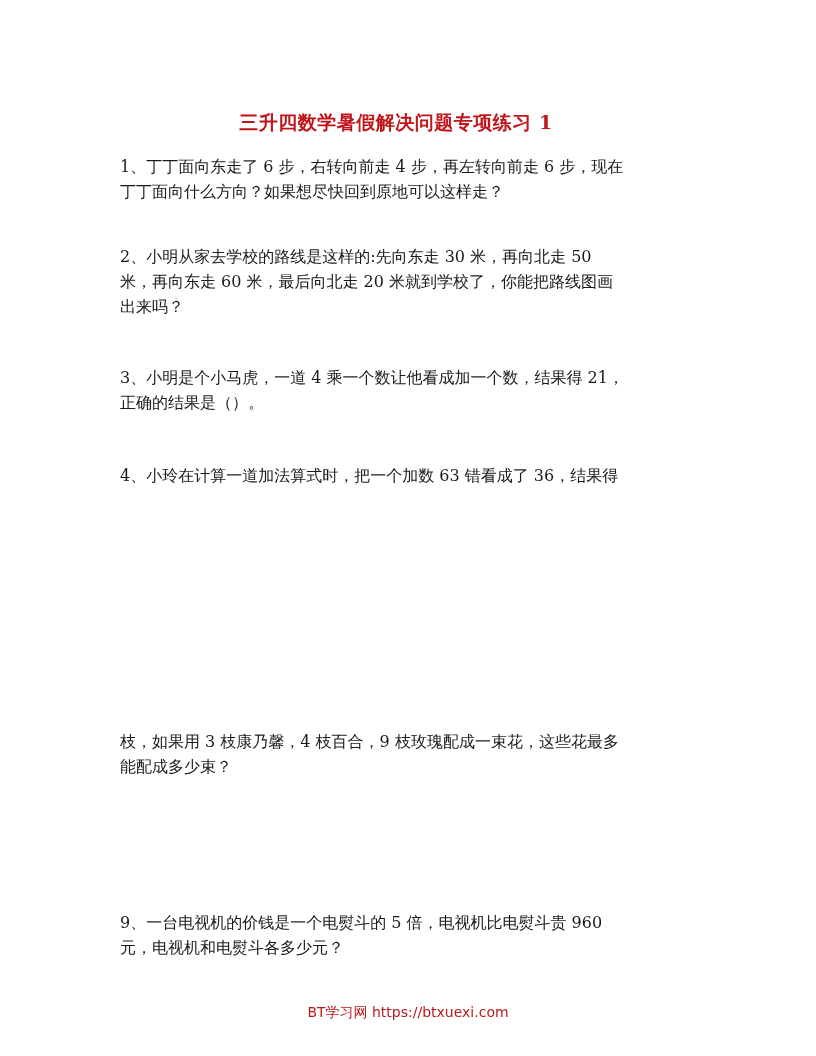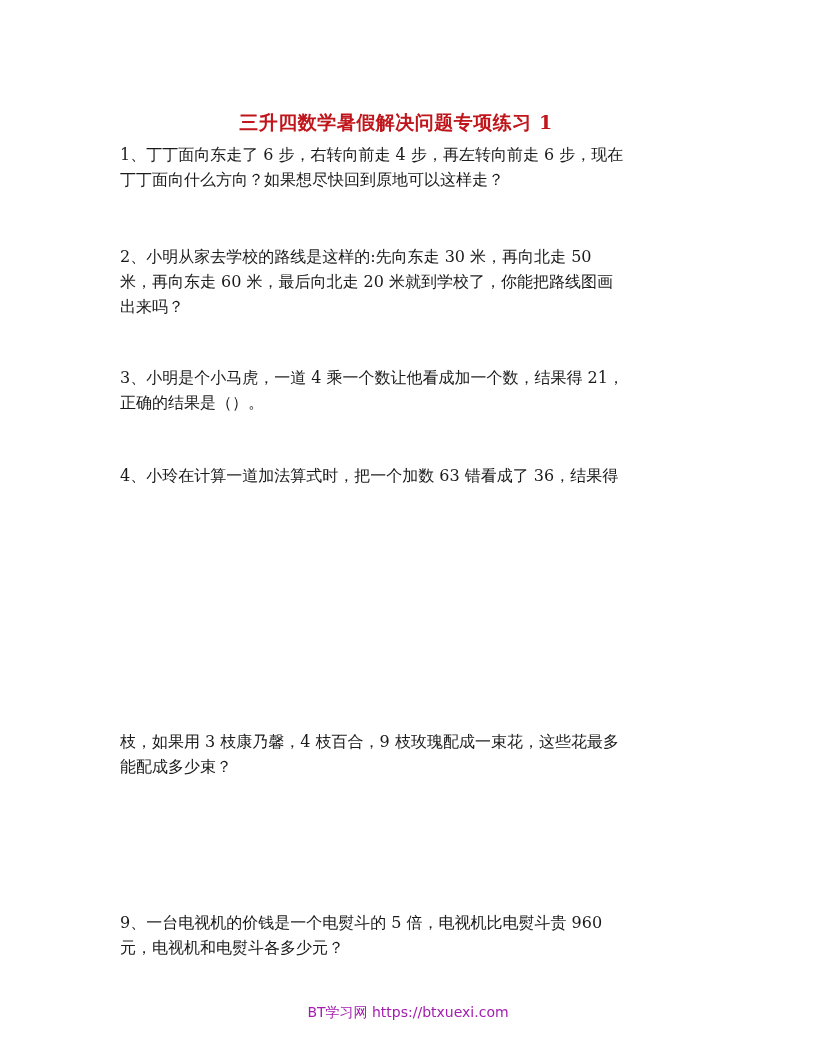--- a/index.html
+++ b/index.html
@@ -12,30 +12,30 @@
       letter-spacing: 0.5px;
       margin-left: 22px;
     }
     .q {
       position: absolute; left: 120px; width: 580px;
       font-family: "DejaVu Serif", "Liberation Serif", serif;
       font-size: 16px; color: #1a1a1a; line-height: 25px;
     }
     .footer {
       position: absolute; left: 0; width: 816px; top: 1004px; text-align: center;
-      font-family: "DejaVu Sans", "Liberation Sans", sans-serif; font-size: 14px; color: #a21caf;
+      font-family: "DejaVu Sans", "Liberation Sans", sans-serif; font-size: 14px; color: #b91c1c;
     }
   </style>
 </head>
 <body>
 
 <div class="page">
   <div class="title">三升四数学暑假解决问题专项练习 1</div>
 
-  <div class="q" style="top:142px">
+  <div class="q" style="top:154px">
     <div>1、丁丁面向东走了 6 步，右转向前走 4 步，再左转向前走 6 步，现在</div>
     <div>丁丁面向什么方向？如果想尽快回到原地可以这样走？</div>
   </div>
   <div class="q" style="top:244px">
     <div>2、小明从家去学校的路线是这样的:先向东走 30 米，再向北走 50</div>
     <div>米，再向东走 60 米，最后向北走 20 米就到学校了，你能把路线图画</div>
     <div>出来吗？</div>
   </div>
   <div class="q" style="top:365px">
     <div>3、小明是个小马虎，一道 4 乘一个数让他看成加一个数，结果得 21，</div>

